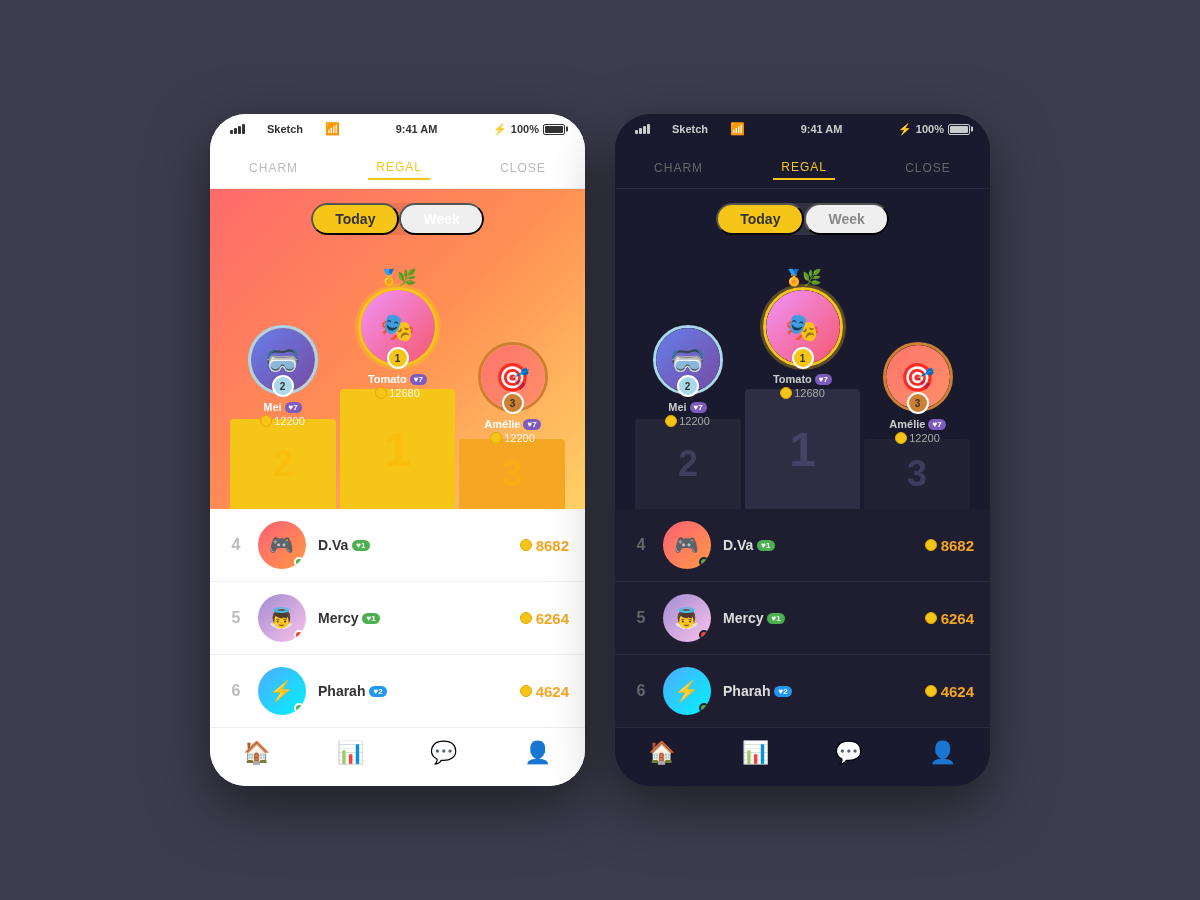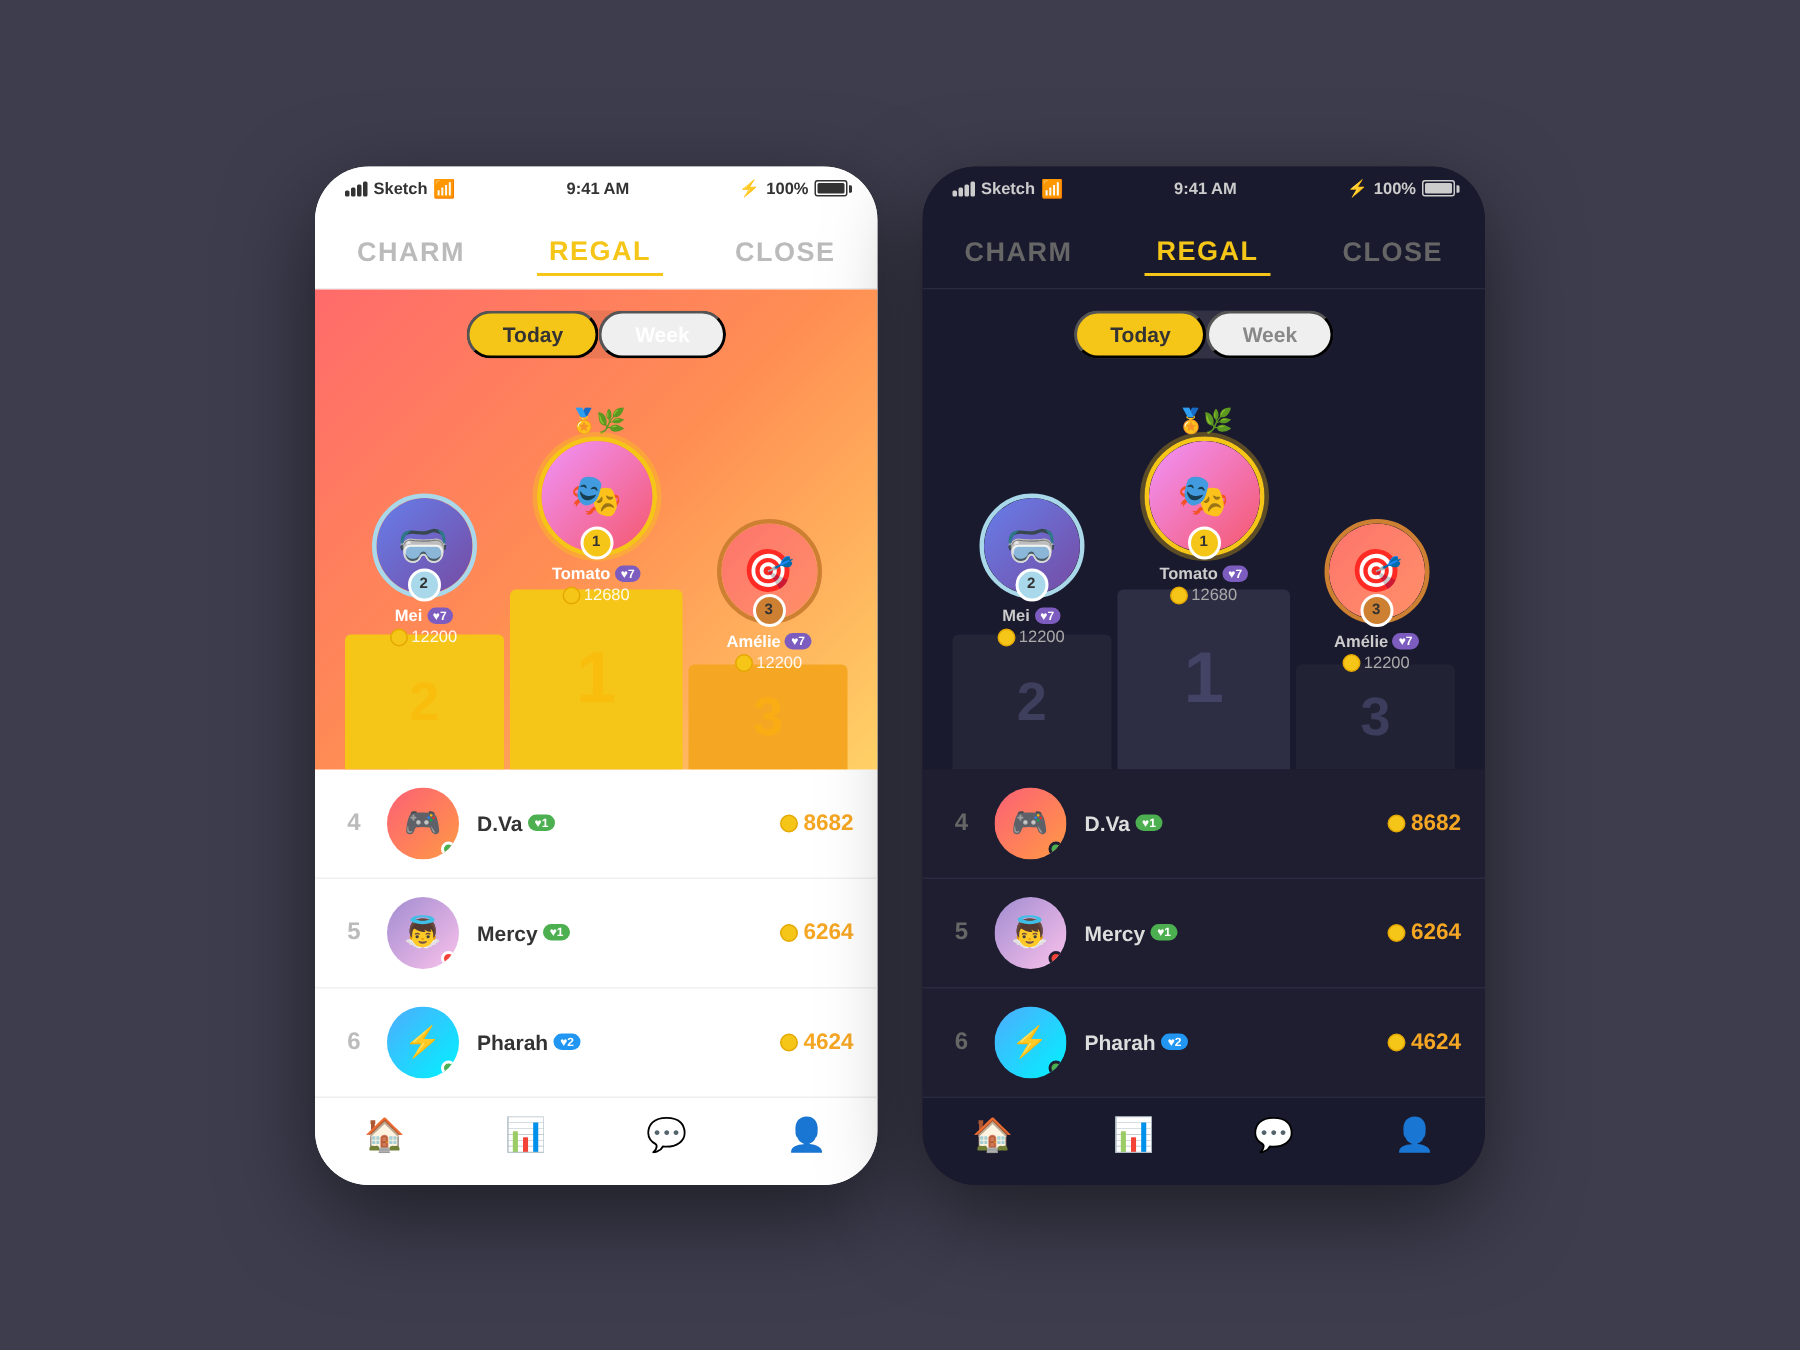--- a/index.html
+++ b/index.html
@@ -37,21 +37,21 @@
       display: flex;
       justify-content: space-between;
       align-items: center;
       padding: 8px 20px;
       font-size: 11px;
       font-weight: 600;
     }
     .status-bar-light { background: #fff; color: #333; }
     .status-bar-dark { background: #1a1a2e; color: #ccc; }
 
-    .status-left { display: flex; align-items: center; gap: 4px; }
+    .status-left { display: flex; align-items: center; gap: 22px; }
     .status-center { font-weight: 600; }
     .status-right { display: flex; align-items: center; gap: 4px; }
 
     
     .signal-bars { display: flex; align-items: flex-end; gap: 1px; }
     .signal-bars span {
       background: currentColor;
       width: 3px;
       border-radius: 1px;
     }
@@ -103,22 +103,22 @@
     .tabs {
       display: flex;
       justify-content: space-around;
       align-items: center;
       padding: 12px 0 8px;
     }
     .tabs-light { background: #fff; border-bottom: 1px solid #eee; }
     .tabs-dark { background: #1a1a2e; border-bottom: 1px solid #2a2a3e; }
 
     .tab {
-      font-size: 18px;
-      font-weight: 700;
+      font-size: 12px;
+      font-weight: 400;
       letter-spacing: 1px;
       padding: 4px 8px;
       cursor: pointer;
     }
     .tab-inactive-light { color: #bbb; }
     .tab-inactive-dark { color: #666; }
     .tab-active { color: #f5c518; border-bottom: 2px solid #f5c518; }
 
     
     .toggle-group {

